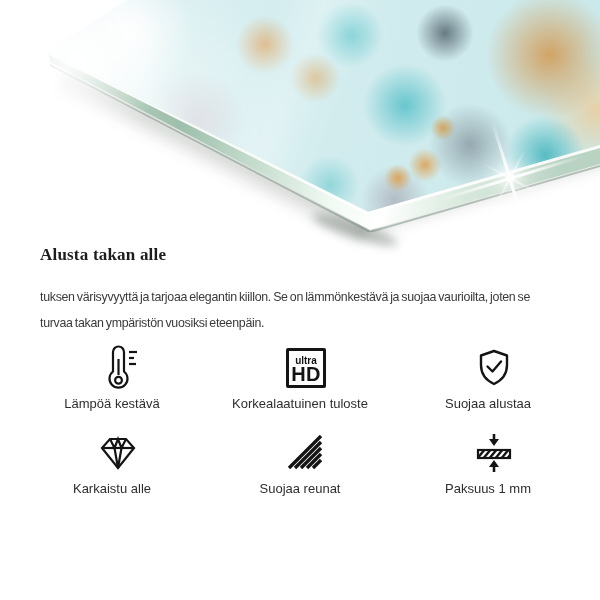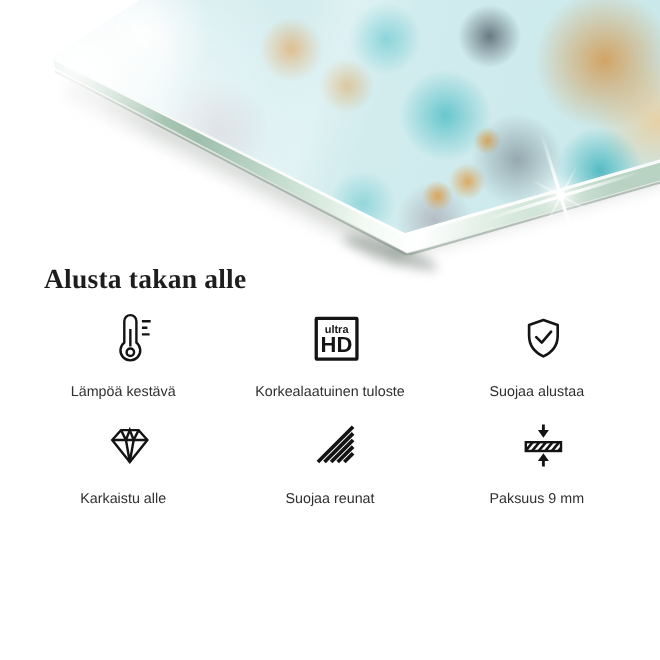--- a/index.html
+++ b/index.html
@@ -84,36 +84,36 @@
   .ray-c{width:62px;height:1.6px;left:-31px;top:-0.8px;transform:rotate(28deg);opacity:.65;}
   .ray-d{width:62px;height:1.6px;left:-31px;top:-0.8px;transform:rotate(-62deg);opacity:.65;}
   .sparkle .core{
     left:-4px;top:-4px;width:8px;height:8px;border-radius:50%;background:#ffffff;
     box-shadow:0 0 14px 5px rgba(255,255,255,.95), 0 0 30px 12px rgba(255,255,255,.55);
   }
   
   .headline{
     margin:6px 40px 0;
     font-family:"Liberation Serif","DejaVu Serif",serif;
-    font-size:25px;line-height:33px;color:#1d1d1d;letter-spacing:.2px;
+    font-size:17px;line-height:33px;color:#1d1d1d;letter-spacing:.2px;
   }
   .headline span{display:block;white-space:nowrap;}
   .desc{
     margin:13px 40px 0;font-size:12.4px;line-height:26px;color:#3a3a3a;
     letter-spacing:-.3px;word-spacing:-1px;
   }
   .desc span{display:block;white-space:nowrap;}
   
   .features{
     display:grid;grid-template-columns:repeat(3,1fr);
     row-gap:18px;margin:8px 18px 0;text-align:center;
   }
   .feature{display:flex;flex-direction:column;align-items:center;}
   .icon-box{height:48px;display:flex;align-items:center;justify-content:flex-start;padding-left:12px;}
-  .feature-label{margin-top:16px;font-size:13px;line-height:15px;color:#2e2e2e;}
+  .feature-label{margin-top:4px;font-size:13px;line-height:15px;color:#2e2e2e;}
   .icon-box svg{display:block;}
   .uhd-box{
     box-sizing:border-box;width:40px;height:40px;border:3px solid #141414;border-radius:2px;
     display:flex;flex-direction:column;align-items:center;justify-content:center;color:#141414;
   }
   .uhd-top{font-size:10px;font-weight:700;line-height:11px;}
   .uhd-bottom{font-size:20px;font-weight:800;line-height:16px;letter-spacing:.3px;}
 </style>
 </head>
 <body>
@@ -135,20 +135,22 @@
     <div class="ray ray-d"></div>
     <div class="core"></div>
   </div>
 </div>
 
 <h1 class="headline">
   <span>Alusta takan alle</span>
 </h1>
 
 <p class="desc">
+  <span>tuksen värisyvyyttä ja tarjoaa elegantin kiillon. Se on lämmönkestävä ja suojaa vaurioilta, joten se</span>
+  <span>turvaa takan ympäristön vuosiksi eteenpäin.</span>
 </p>
 
 <div class="features">
 
   <div class="feature">
     <div class="icon-box">
       <svg width="46" height="48" viewBox="0 0 44 48" fill="none" stroke="#141414" stroke-width="2.2">
         <path d="M28 27.5 a9 9 0 1 1 -11 0 V8 a5.5 5.5 0 0 1 11 0 Z"></path>
         <circle cx="22.5" cy="36.2" r="3.4"></circle>
         <line x1="22.5" y1="15" x2="22.5" y2="31"></line>
@@ -221,16 +223,16 @@
           <line x1="28" y1="29" x2="38" y2="17"></line>
           <line x1="34" y1="29" x2="44" y2="17"></line>
         </g>
         <rect x="6" y="19" width="32" height="8" stroke-width="2.2"></rect>
         <line x1="22" y1="3" x2="22" y2="8" stroke-width="2.6"></line>
         <polygon points="17,8 27,8 22,15" fill="#141414" stroke="none"></polygon>
         <line x1="22" y1="41" x2="22" y2="36" stroke-width="2.6"></line>
         <polygon points="17,36 27,36 22,29" fill="#141414" stroke="none"></polygon>
       </svg>
     </div>
-    <div class="feature-label">Paksuus 9 mm</div>
+    <div class="feature-label">Paksuus 1 mm</div>
   </div>
 
 </div>
 
 </body></html>

